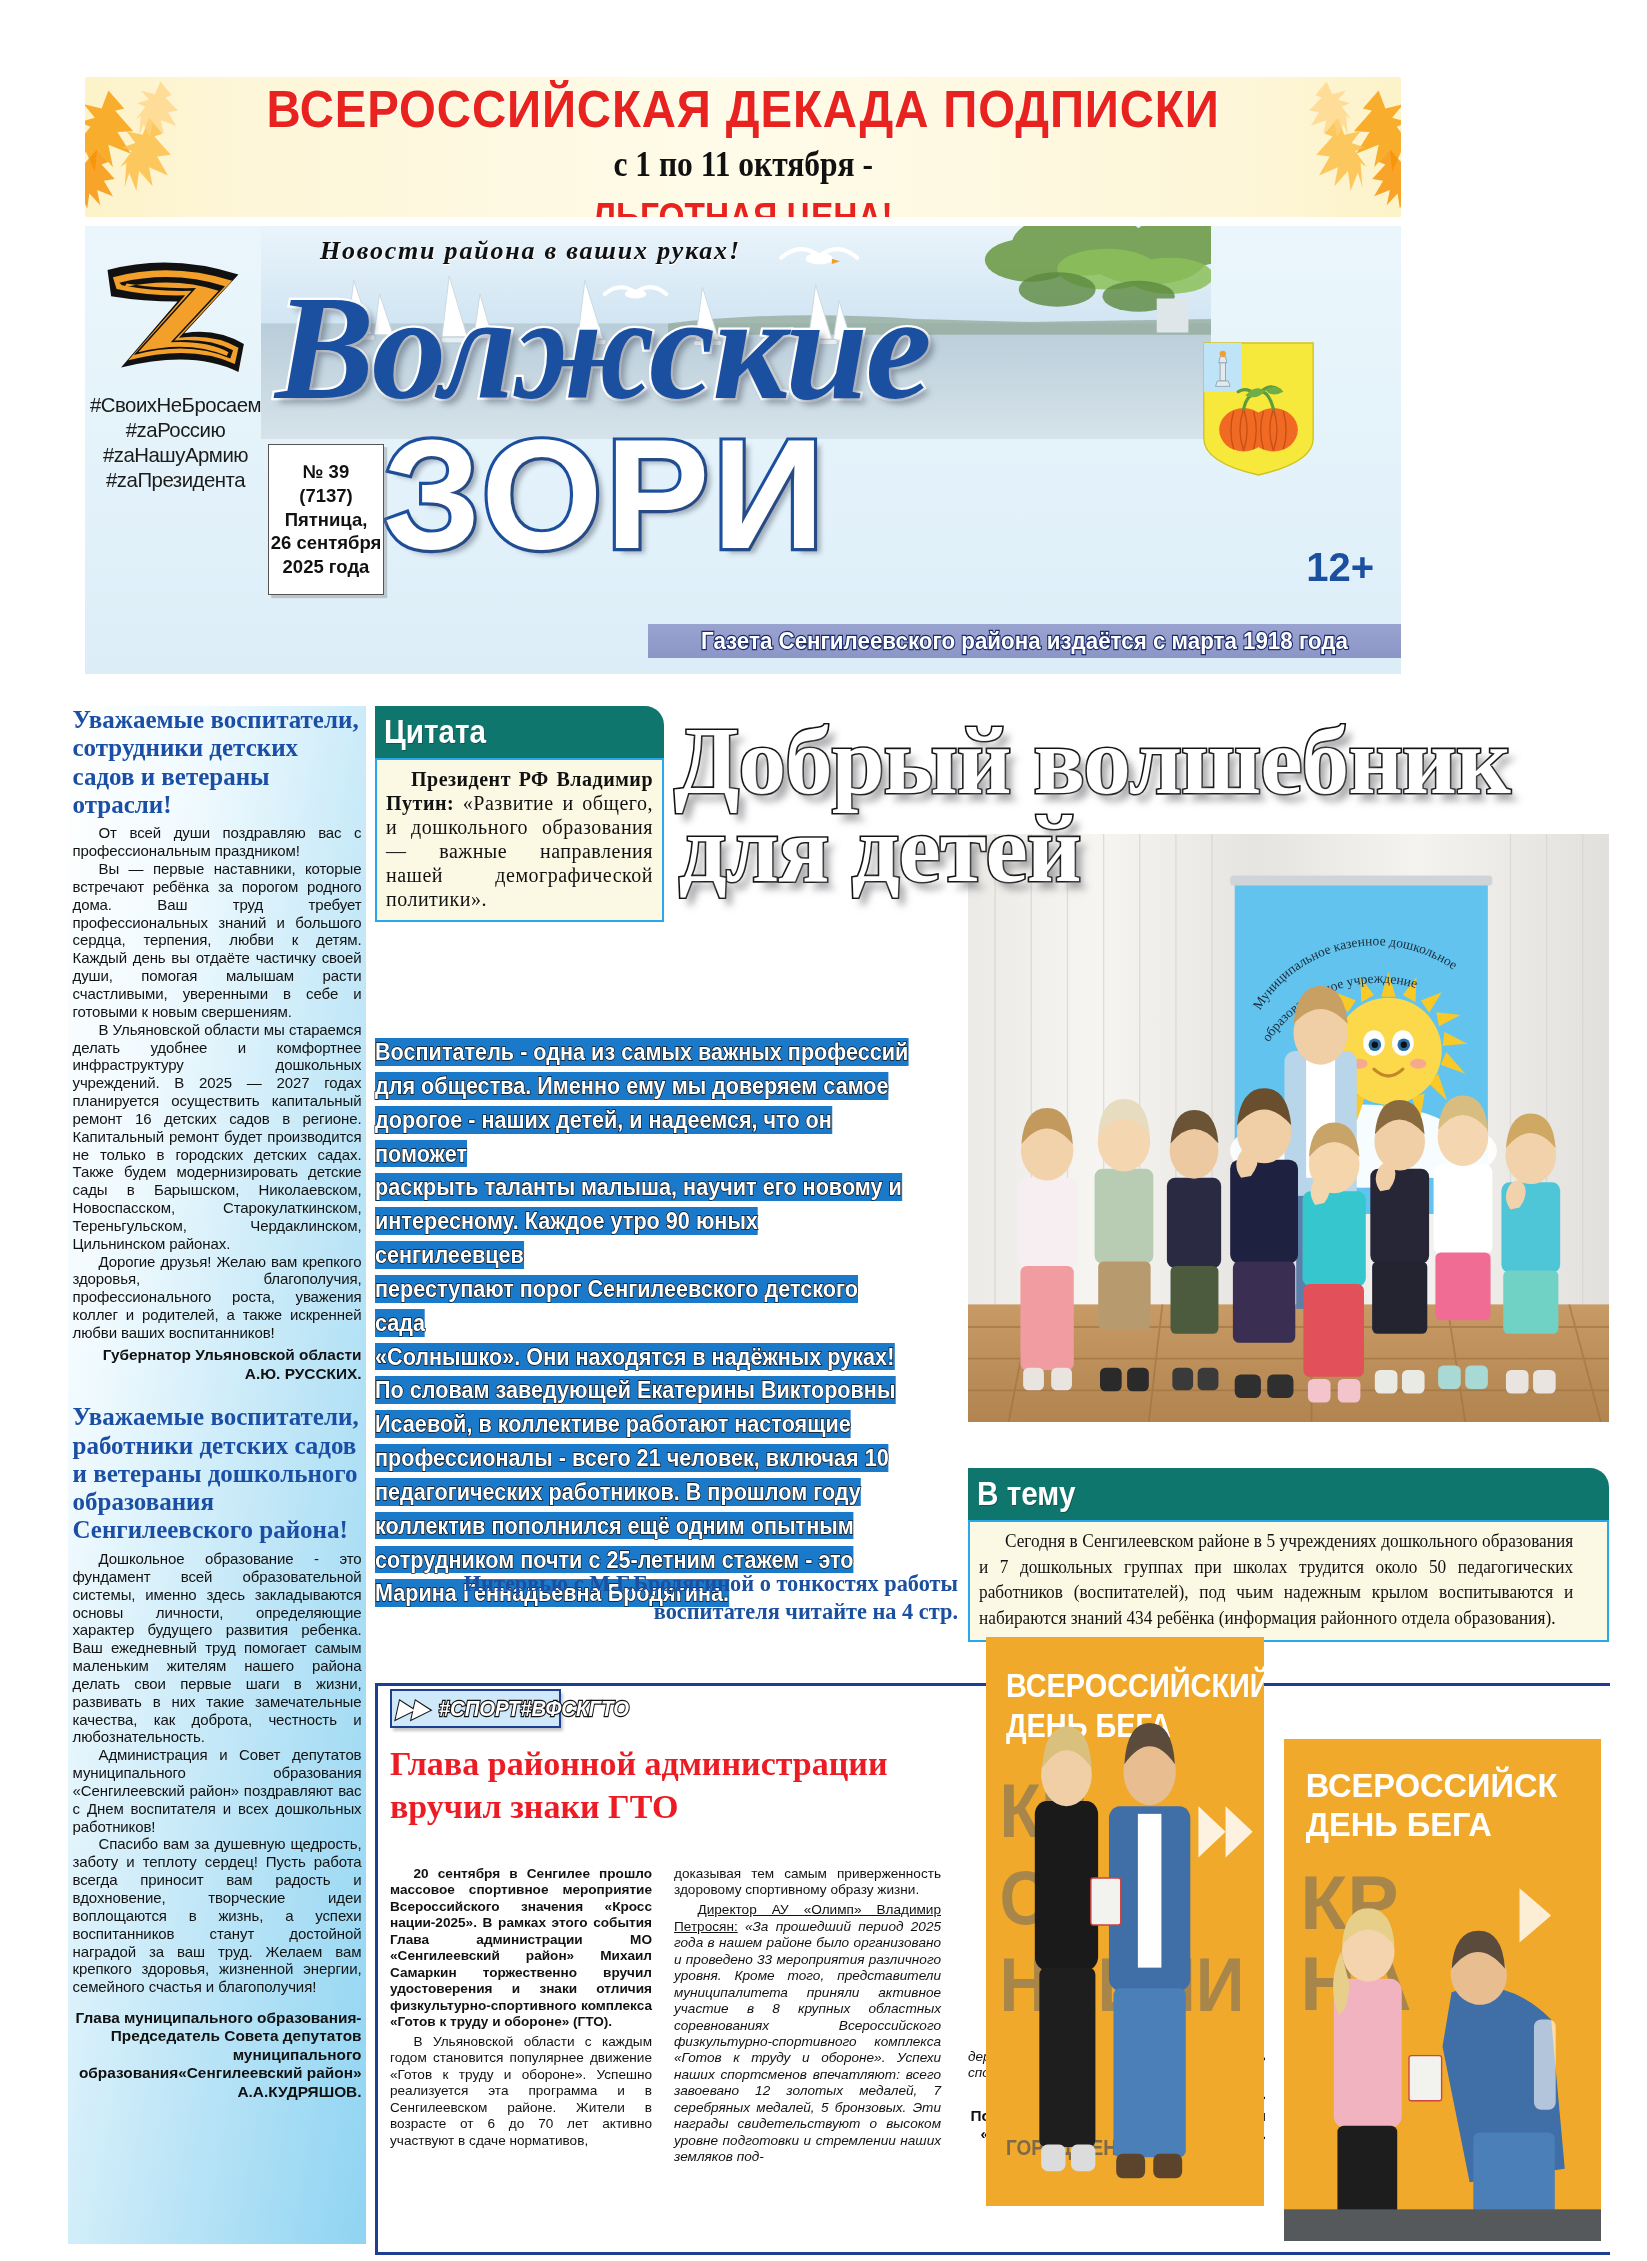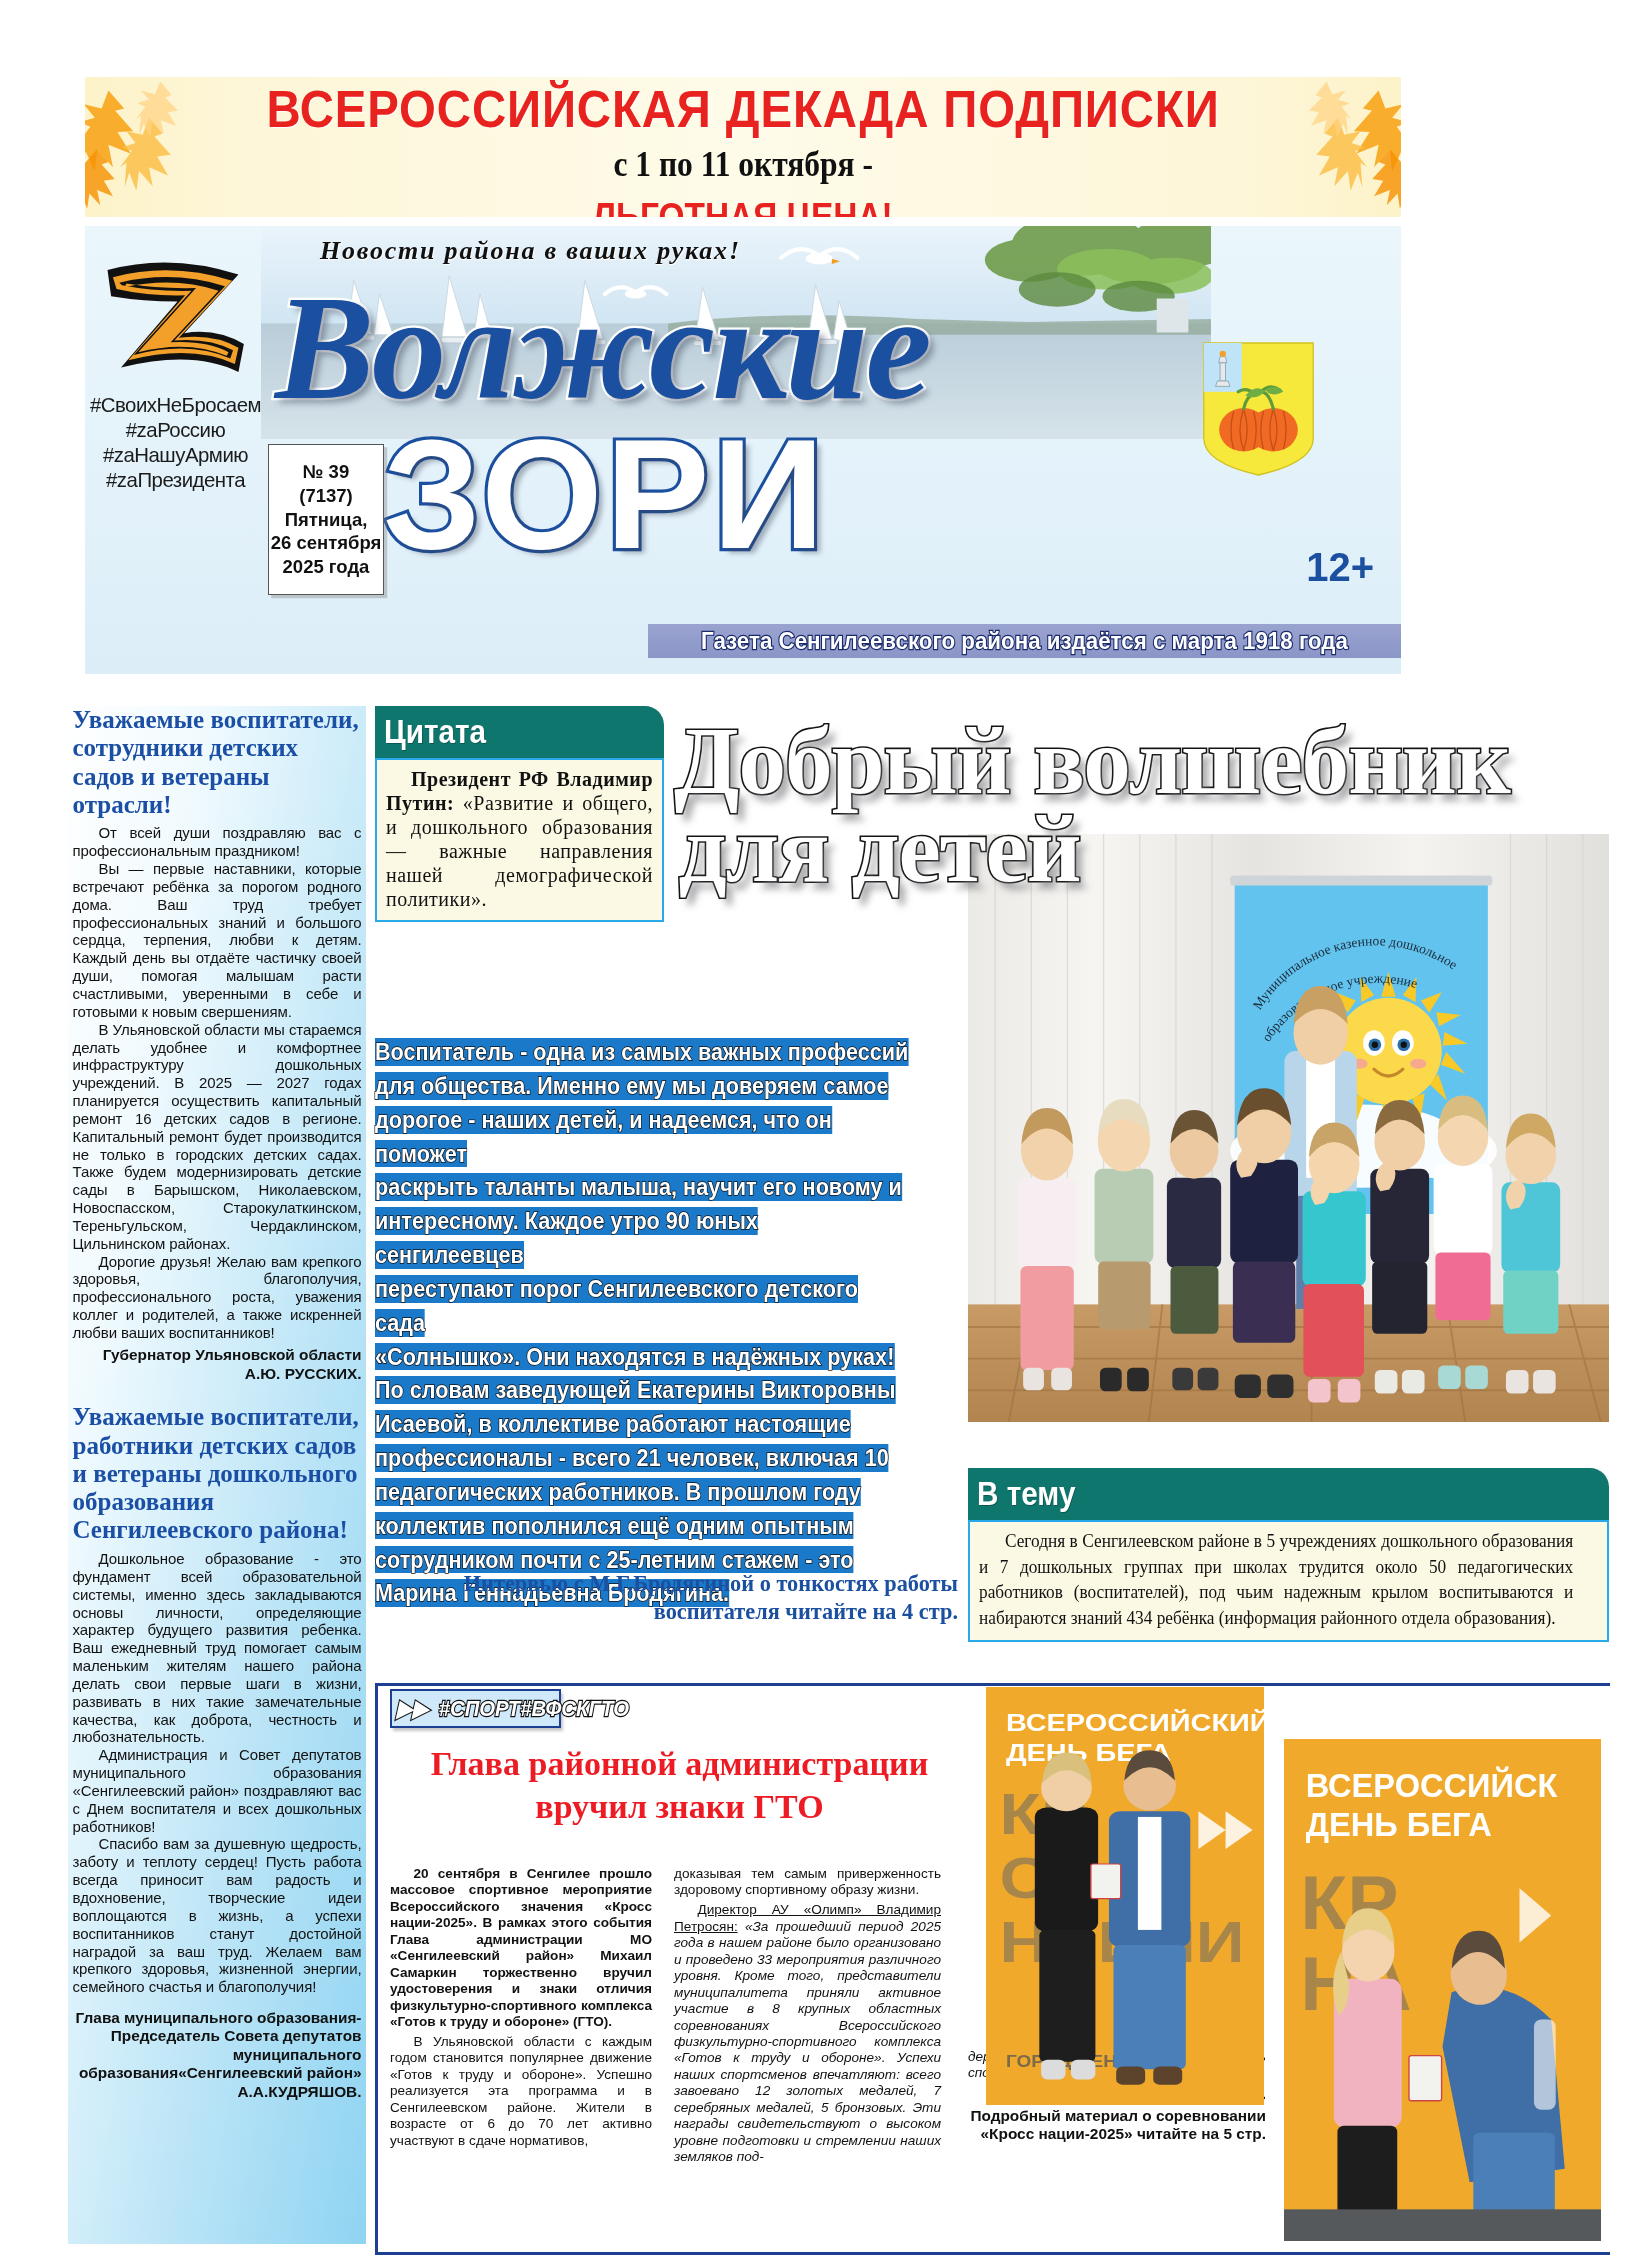--- a/index.html
+++ b/index.html
@@ -98,30 +98,30 @@
 
   
   .sport-rule-h{position:absolute;left:375px;top:1683px;width:1235px;height:3.2px;background:#1d3f92;}
   .sport-rule-v{position:absolute;left:375px;top:1683px;width:3.2px;height:572px;background:#1d3f92;}
   .sport-rule-b{position:absolute;left:375px;top:2252px;width:1235px;height:3.2px;background:#1d3f92;}
   .sport-tag{position:absolute;left:390px;top:1689px;width:167px;height:35px;background:#cfe8fa;border:2.7px solid #1d3f92;
     box-shadow:3.2px 3.6px 2.7px rgba(0,0,0,.22);display:flex;align-items:center;z-index:4;}
   .sport-tag span{font-family:"Liberation Sans",sans-serif;font-style:italic;font-weight:bold;font-size:22.6px;color:#fff;
     -webkit-text-stroke:2.3px #111;paint-order:stroke fill;padding-left:5.4px;white-space:nowrap;transform:scaleX(.9);transform-origin:left center;}
   .sport-head{position:absolute;left:390px;top:1743px;width:579px;
-    font-family:"Liberation Serif",serif;font-weight:bold;font-size:34px;line-height:1.25;color:#ed1c24;text-align:center;}
+    font-family:"Liberation Serif",serif;font-weight:bold;font-size:34px;line-height:1.25;color:#ed1c24;}
   .sport-c1{position:absolute;left:390px;top:1866px;width:262px;}
   .sport-c2{position:absolute;left:674px;top:1866px;width:267px;}
   .sport-c3{position:absolute;left:968px;top:2049px;width:298px;}
   .sport-body{font-family:"Liberation Sans",sans-serif;font-size:13.6px;line-height:1.21;color:#111;
     text-align:justify;text-indent:23.5px;margin:0 0 3.6px 0;font-weight:bold;}
   .sport-body.reg{font-weight:normal;}
   .sport-body.ital{font-style:italic;font-weight:normal;}
   .sport-credit{font-family:"Liberation Sans",sans-serif;font-weight:bold;font-size:15.4px;line-height:1.2;color:#111;text-align:right;margin-top:2.7px;}
-  .sport-photo-a{position:absolute;left:986px;top:1687px;width:278px;height:418px;overflow:hidden;}
+  .sport-photo-a{position:absolute;left:986px;top:1637px;width:278px;height:569px;overflow:hidden;}
   .sport-photo-b{position:absolute;left:1284px;top:1739px;width:317px;height:502px;overflow:hidden;}
 
   
   .ph{display:block;width:100%;height:100%;}
 </style>
 </head>
 <body>
 
 <div class="sub-banner">
 

